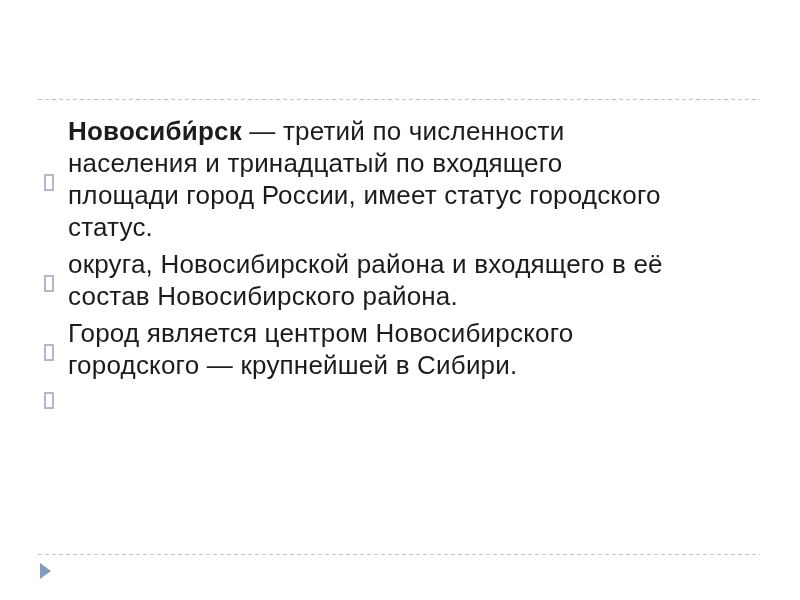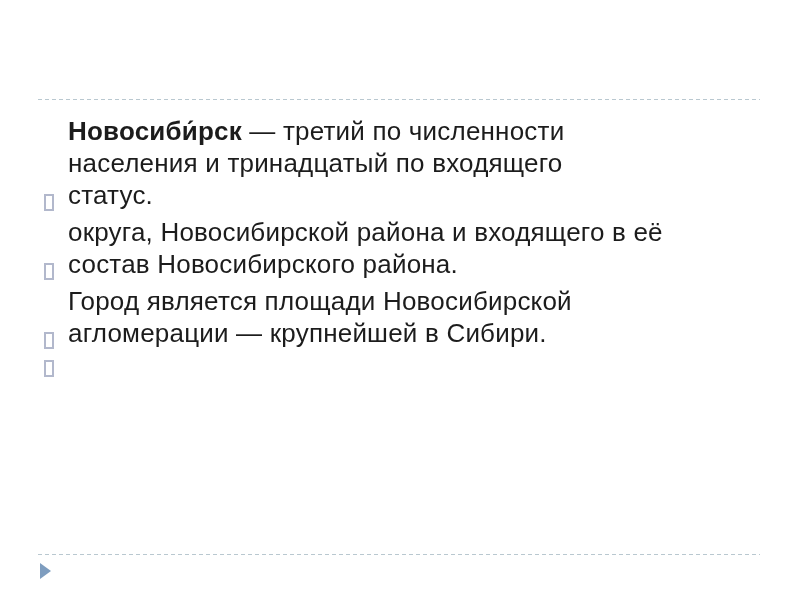--- a/index.html
+++ b/index.html
@@ -29,21 +29,21 @@
   .divider-top { top: 99px; }
   .divider-bottom { top: 554px; }
   .bullet-list {
     position: absolute;
     left: 44px;
     top: 115px;
     width: 712px;
   }
   .bullet-item {
     display: flex;
-    align-items: flex-end;
+    align-items: center;
     margin-bottom: 5px;
   }
   .bullet-marker {
     flex: 0 0 auto;
     width: 10px;
     height: 17px;
     box-sizing: border-box;
     border: 2px solid #b2b8cc;
     margin-top: 6px;
     margin-right: 14px;
@@ -80,37 +80,38 @@
 
   <div class="divider divider-top"></div>
 
   <div class="bullet-list">
 
     <div class="bullet-item">
       <span class="bullet-marker"></span>
       <div class="bullet-text">
         <div class="line"><span class="bold-lead">Новосиби́рск</span><span> — третий по численности</span></div>
         <div class="line">населения и тринадцатый по входящего</div>
+        <div class="line">площади город России, имеет статус городского</div>
         <div class="line">статус.</div>
       </div>
     </div>
 
     <div class="bullet-item">
       <span class="bullet-marker"></span>
       <div class="bullet-text">
         <div class="line">округа, Новосибирской района и входящего в её</div>
         <div class="line">состав Новосибирского района.</div>
       </div>
     </div>
 
     <div class="bullet-item">
       <span class="bullet-marker"></span>
       <div class="bullet-text">
-        <div class="line">Город является площади Новосибирской</div>
-        <div class="line">агломерации — крупнейшей в Сибири.</div>
+        <div class="line">Город является центром Новосибирского</div>
+        <div class="line">городского — крупнейшей в Сибири.</div>
       </div>
     </div>
 
     <div class="bullet-item">
       <span class="bullet-marker"></span>
     </div>
 
   </div>
 
   <div class="divider divider-bottom"></div>

